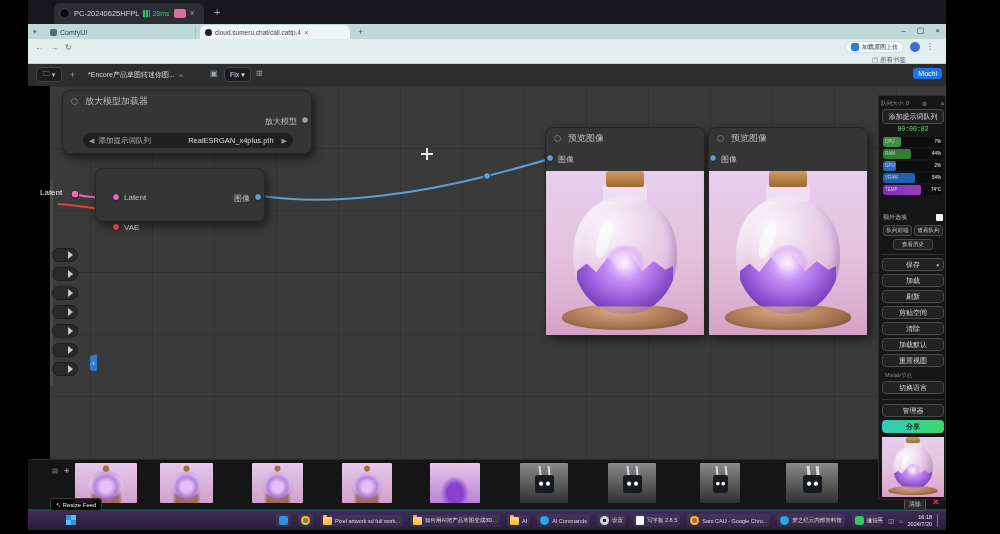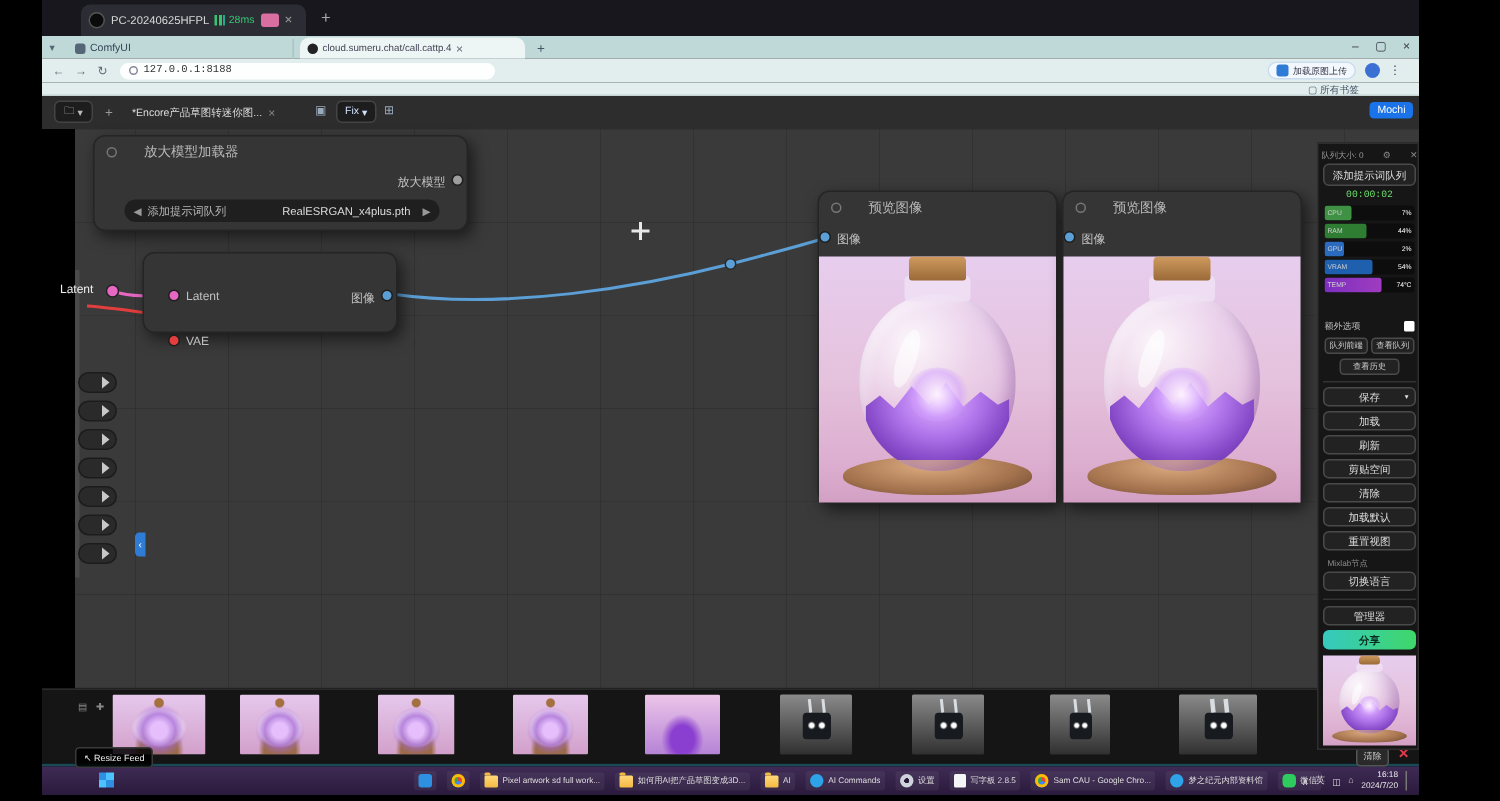--- a/index.html
+++ b/index.html
@@ -53,21 +53,21 @@
 .cticon{position:absolute;top:5px;color:#9ab;font-size:8px}
 .fixbtn{position:absolute;left:196px;top:3px;height:15px;padding:0 5px;background:#1d1d1d;border:1px solid #444;border-radius:4px;color:#cfe0ff;font-size:7px;display:flex;align-items:center;gap:2px}
 .mochi{position:absolute;right:4px;top:4px;background:#1a73e8;color:#fff;font-size:7px;padding:2px 5px;border-radius:3px}
 
 
 .canvasbg{position:absolute;left:0;top:86px;width:100%;height:373px;background:#3a3a3a;background-image:linear-gradient(rgba(0,0,0,.13) 1px,transparent 1px),linear-gradient(90deg,rgba(0,0,0,.13) 1px,transparent 1px),linear-gradient(rgba(255,255,255,.015) 1px,transparent 1px);background-size:62px 62px,62px 62px,124px 124px;z-index:1}
 .blackcol{position:absolute;left:0;top:86px;width:22px;height:373px;background:#000;z-index:4}
 .edgestrip{position:absolute;left:22px;top:180px;width:3px;height:205px;background:#4a4a4a;z-index:2}
 #wires{position:absolute;left:0;top:0;width:918px;height:530px;z-index:2;pointer-events:none}
 .node{position:absolute;background:#353535;border:1px solid #252525;border-radius:8px;box-shadow:3px 4px 10px rgba(0,0,0,.55);z-index:3}
-.nhead{display:flex;align-items:center;gap:18px;height:20px;padding:0 8px}
+.nhead{display:flex;align-items:center;gap:7px;height:20px;padding:0 8px}
 .ndot{width:7px;height:7px;border-radius:50%;border:1.5px solid #777;flex:0 0 auto}
 .ntitle{font-size:9px;color:#b8b8b8;white-space:nowrap}
 .slot{position:absolute;display:flex;align-items:flex-start;gap:4px;font-size:8px;color:#c0c0c0}
 .sdot{width:8px;height:8px;border-radius:50%;border:1px solid #1d1d1d;flex:0 0 auto}
 .widgetpill{position:absolute;height:15px;background:#1f1f1f;border-radius:8px;display:flex;align-items:center;padding:0 6px;gap:4px}
 .widgetpill .arr{color:#999;font-size:7px}
 .widgetpill .wname{font-size:7.5px;color:#b5b5b5;white-space:nowrap}
 .widgetpill .wval{font-size:7.5px;color:#ddd;margin-left:auto;margin-right:4px;white-space:nowrap}
 .fragpill{position:absolute;width:26px;height:14px;background:#2a2a2a;border:1px solid #1c1c1c;border-radius:7px;z-index:2;display:flex;align-items:center;justify-content:flex-end;padding-right:4px}
 .fragpill .tri{width:0;height:0;border-left:5px solid #c8c8c8;border-top:4px solid transparent;border-bottom:4px solid transparent}
@@ -176,24 +176,20 @@
       <span>–</span>
       <span>▢</span>
       <span>×</span>
     </div>
   </div>
 
   <div class="urlbar">
     <span class="navic">←</span>
     <span class="navic">→</span>
     <span class="navic">↻</span>
-    <div class="urlpill">
-      <span class="dot"></span>
-      <span>127.0.0.1:8188</span>
-    </div>
     <div class="extpill">
       <span class="eic"></span>
       <span>加载原图上传</span>
     </div>
     <div class="avatar"></div>
     <span class="kebab">⋮</span>
   </div>
 
   <div class="bmbar">
     <span class="allbm">▢ <span>所有书签</span></span>

